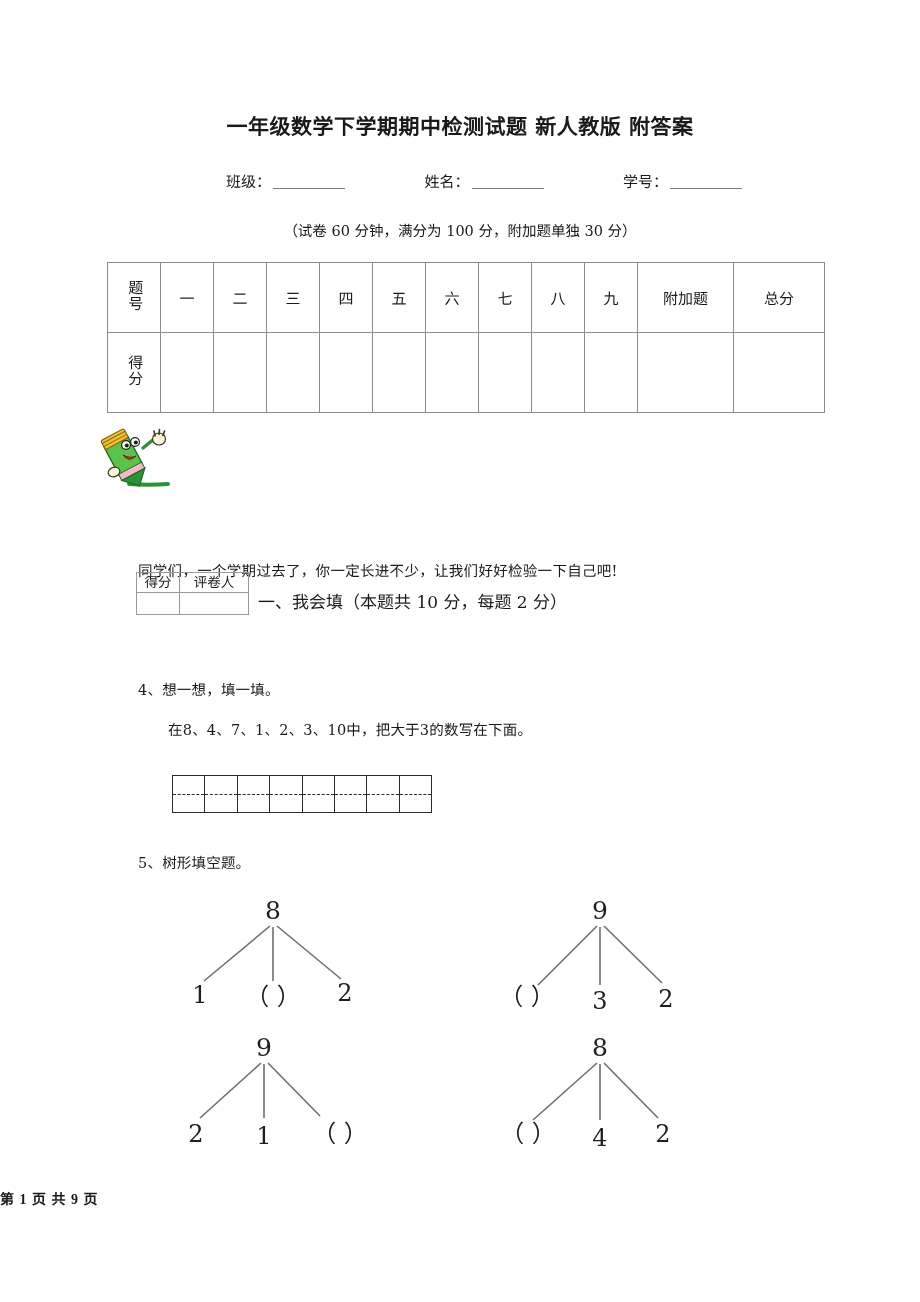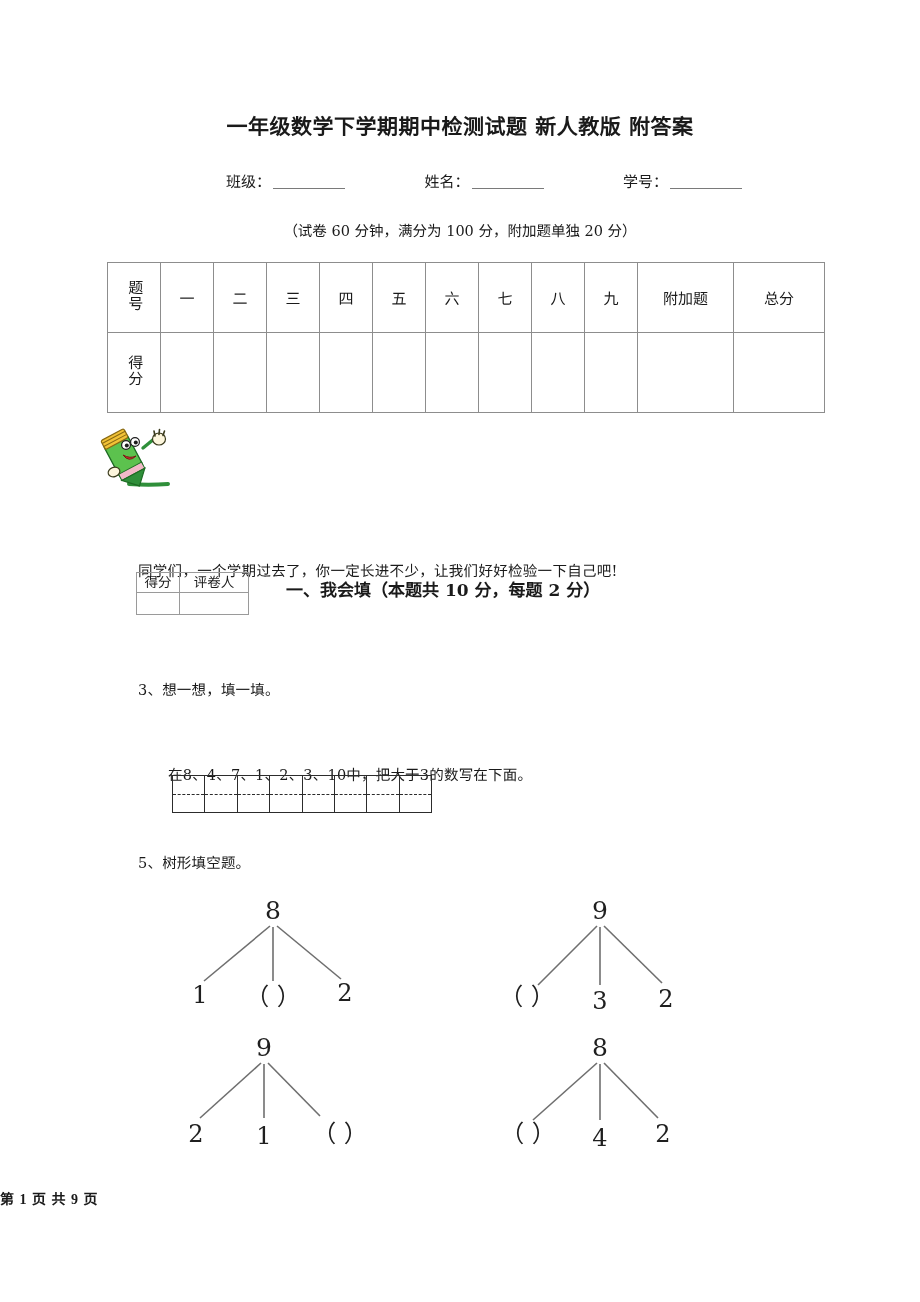--- a/index.html
+++ b/index.html
@@ -130,37 +130,36 @@
     padding: 0;
     height: 19px;
     line-height: 19px;
   }
   .grader-box tr.blank-row td { height: 21px; }
 
   
   .section-heading {
     position: absolute;
     left: 258px;
-    top: 576px;
+    top: 588px;
     font-size: 17px;
-    font-weight: bold;
-    white-space: pre;
-    margin-left: 28px;
+    font-weight: normal;
+    white-space: pre;
   }
 
   
   .q {
     position: absolute;
     font-size: 14.5px;
     white-space: pre;
     letter-spacing: 0.2px;
   }
   .q1 { left: 138px; top: 634px; }
   .q2 { left: 138px; top: 678px; }
-  .q2sub { left: 168px; top: 763px; }
+  .q2sub { left: 168px; top: 718px; }
   .q3 { left: 138px; top: 851px; }
 
   
   .num-grid {
     position: absolute;
     left: 172px;
     top: 775px;
     width: 260px;
     height: 38px;
     border: 1.5px solid #2c2c2c;
@@ -231,21 +230,21 @@
   <div class="doc-title">一年级数学下学期期中检测试题 新人教版 附答案</div>
 
   <div class="id-line">
     <span class="id-item"><span>班级：</span><span class="blank-line"></span></span>
     <span class="id-gap"></span>
     <span class="id-item"><span>姓名：</span><span class="blank-line"></span></span>
     <span class="id-gap"></span>
     <span class="id-item"><span>学号：</span><span class="blank-line"></span></span>
   </div>
 
-  <div class="exam-note">（试卷 60 分钟，满分为 100 分，附加题单独 20 分）</div>
+  <div class="exam-note">（试卷 60 分钟，满分为 100 分，附加题单独 30 分）</div>
 
   <table class="score-table">
     <tbody>
         <tr class="head-row">
       <td style="width:52px"><span class="vert-label">题号</span></td>
       <td style="width:52px">一</td>
       <td style="width:52px">二</td>
       <td style="width:52px">三</td>
       <td style="width:52px">四</td>
       <td style="width:52px">五</td>
@@ -319,21 +318,21 @@
     </tr>
     <tr class="blank-row">
       <td></td>
       <td></td>
     </tr>
   </tbody>
     </table>
 
   <div class="section-heading">一、我会填（本题共 10 分，每题 2 分）</div>
 
-  <div class="q q2">3、想一想，填一填。</div>
+  <div class="q q2">4、想一想，填一填。</div>
   <div class="q q2sub">在8、4、7、1、2、3、10中，把大于3的数写在下面。</div>
 
   <div class="num-grid">
     <div class="cell">
         <span class="midline"></span>
       </div>
     <div class="cell">
         <span class="midline"></span>
       </div>
     <div class="cell">

